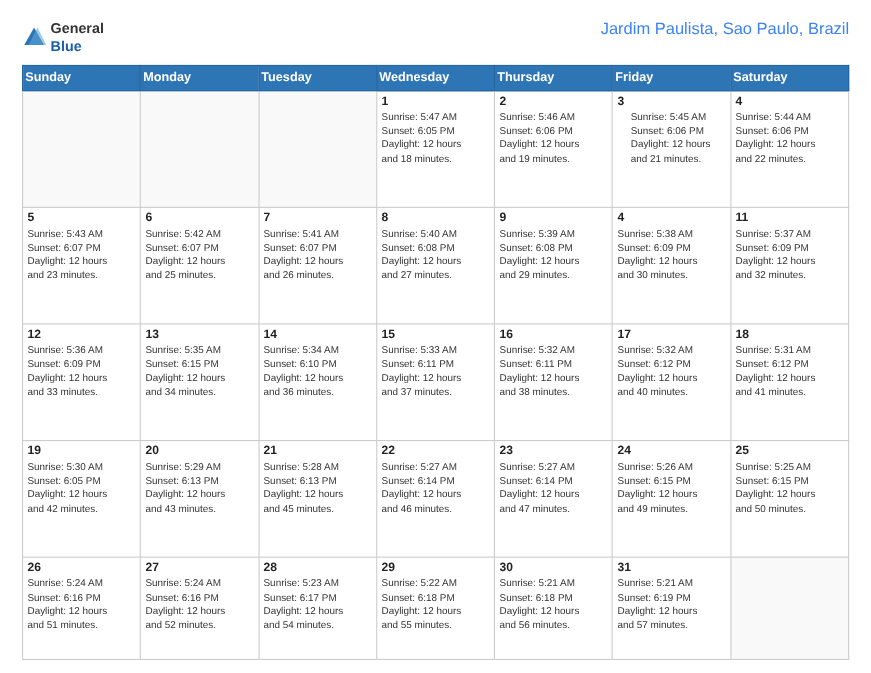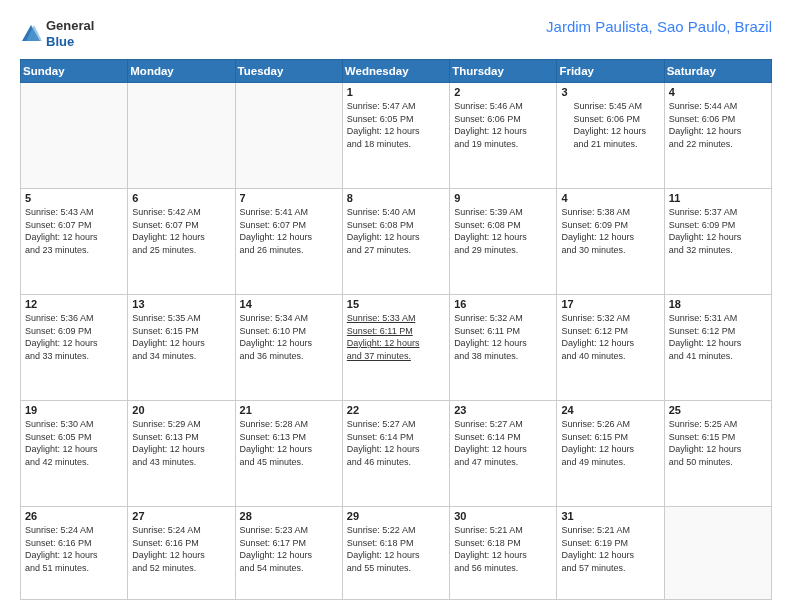--- a/index.html
+++ b/index.html
@@ -228,21 +228,21 @@
           </td>
           <td>
             <div class="day-num">14</div>
             <div class="day-info" style="white-space: pre-line;">Sunrise: 5:34 AM
 Sunset: 6:10 PM
 Daylight: 12 hours
 and 36 minutes.</div>
           </td>
           <td>
             <div class="day-num">15</div>
-            <div class="day-info" style="white-space: pre-line; text-decoration: underline;">Sunrise: 5:33 AM
+            <div class="day-info" style="white-space: pre-line;">Sunrise: 5:33 AM
 Sunset: 6:11 PM
 Daylight: 12 hours
 and 37 minutes.</div>
           </td>
           <td>
             <div class="day-num">16</div>
             <div class="day-info" style="white-space: pre-line;">Sunrise: 5:32 AM
 Sunset: 6:11 PM
 Daylight: 12 hours
 and 38 minutes.</div>

